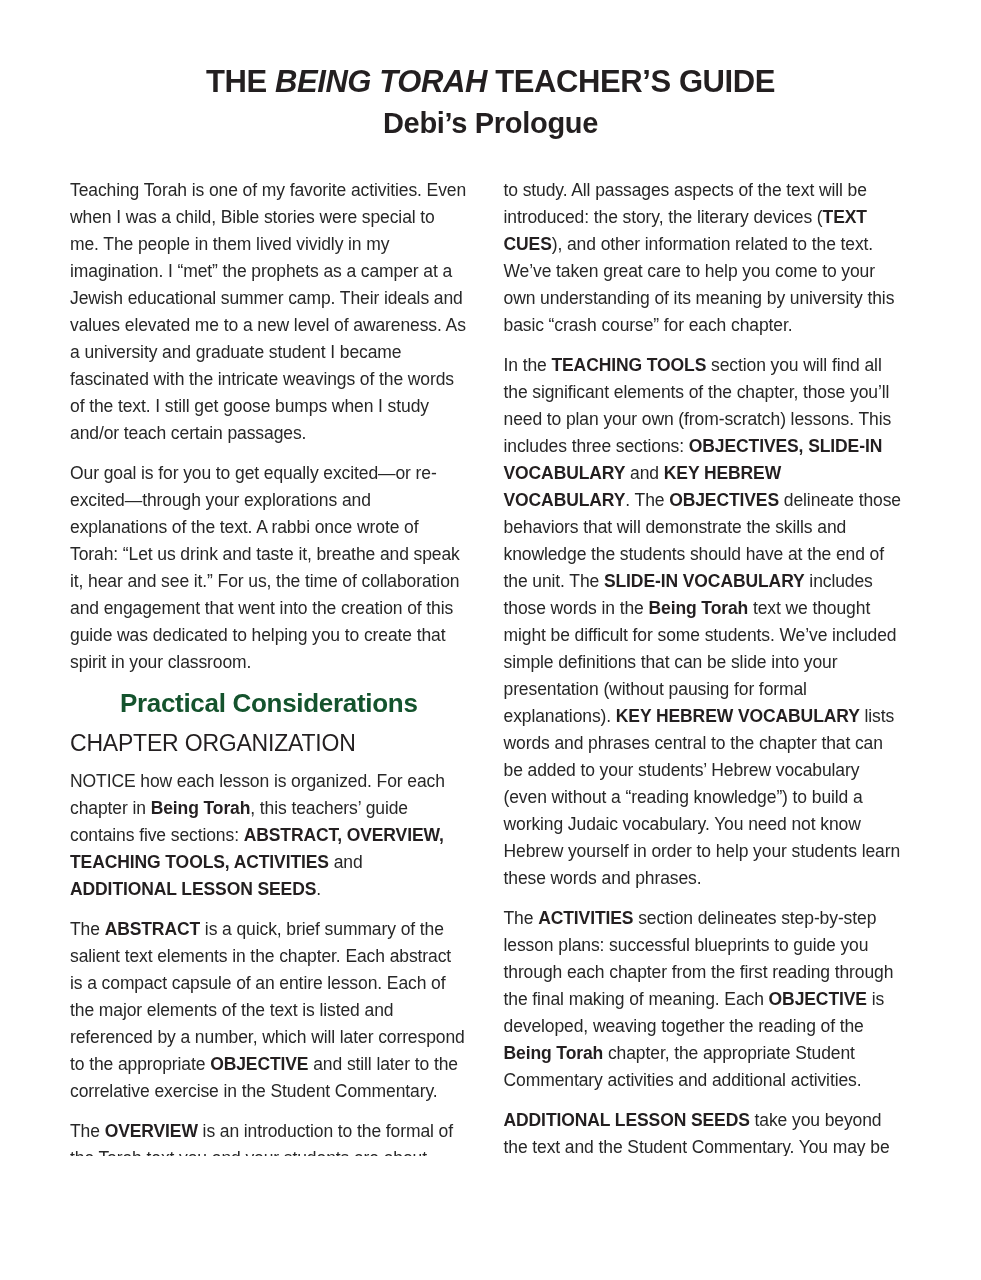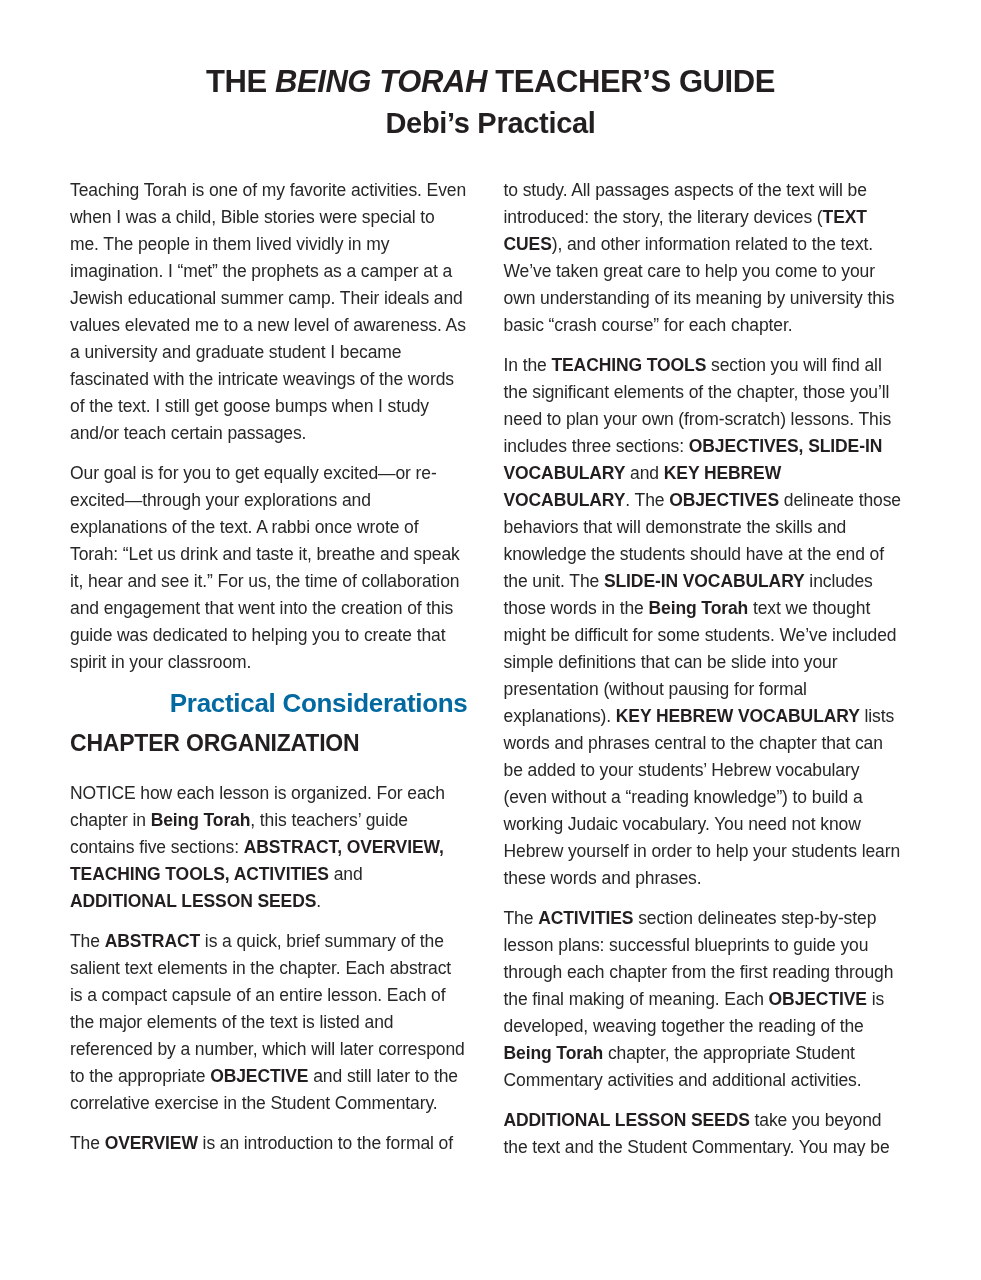--- a/index.html
+++ b/index.html
@@ -46,29 +46,29 @@
   .col p {
     margin: 0 0 13px 0;
     font-size: 17.5px;
     line-height: 27px;
     letter-spacing: -0.1px;
   }
   .col h2 {
     margin: 9px 0 11px 0;
     font-size: 26px;
     font-weight: 700;
-    text-align: right;
-    color: #0369a1;
+    text-align: center;
+    color: #14532d;
     letter-spacing: -0.3px;
     line-height: 1.15;
   }
   .col h3 {
-    margin: 2px 0 24px 0;
+    margin: 2px 0 12px 0;
     font-size: 23px;
-    font-weight: 700;
+    font-weight: 400;
     color: #231f20;
     letter-spacing: -0.2px;
     line-height: 1.15;
   }
   .b { font-weight: 700; color: #231f20; }
   .i { font-style: italic; }
   .page-footer {
     position: absolute;
     top: 1199px;
     right: 72px;
@@ -78,21 +78,21 @@
     text-align: right;
   }
 </style>
 </head>
 <body>
 
 <div class="page">
 
   <header class="page-header">
     <h1 class="page-title"><span class="">THE </span><span class="i">BEING TORAH</span><span class=""> TEACHER’S GUIDE</span></h1>
-    <h2 class="page-subtitle">Debi’s Practical</h2>
+    <h2 class="page-subtitle">Debi’s Prologue</h2>
   </header>
 
   <main class="columns">
     <section class="col">
         <p><span class="">Teaching Torah is one of my favorite activities. Even when I was a child, Bible stories were special to me. The people in them lived vividly in my imagination. I “met” the prophets as a camper at a Jewish educational summer camp. Their ideals and values elevated me to a new level of awareness. As a university and graduate student I became fascinated with the intricate weavings of the words of the text. I still get goose bumps when I study and/or teach certain passages.</span></p>
         <p><span class="">Our goal is for you to get equally excited—or re-excited—through your explorations and explanations of the text. A rabbi once wrote of Torah: “Let us drink and taste it, breathe and speak it, hear and see it.” For us, the time of collaboration and engagement that went into the creation of this guide was dedicated to helping you to create that spirit in your classroom.</span></p>
         <h2><span class="">Practical Considerations</span></h2>
         <h3><span class="">CHAPTER ORGANIZATION</span></h3>
         <p><span class="">NOTICE how each lesson is organized. For each chapter in </span><span class="b ">Being Torah</span><span class="">, this teachers’ guide contains five sections: </span><span class="b ">ABSTRACT, OVERVIEW, TEACHING TOOLS, ACTIVITIES</span><span class=""> and </span><span class="b ">ADDITIONAL LESSON SEEDS</span><span class="">.</span></p>
         <p><span class="">The </span><span class="b ">ABSTRACT</span><span class=""> is a quick, brief summary of the salient text elements in the chapter. Each abstract is a compact capsule of an entire lesson. Each of the major elements of the text is listed and referenced by a number, which will later correspond to the appropriate </span><span class="b ">OBJECTIVE</span><span class=""> and still later to the correlative exercise in the Student Commentary.</span></p>

